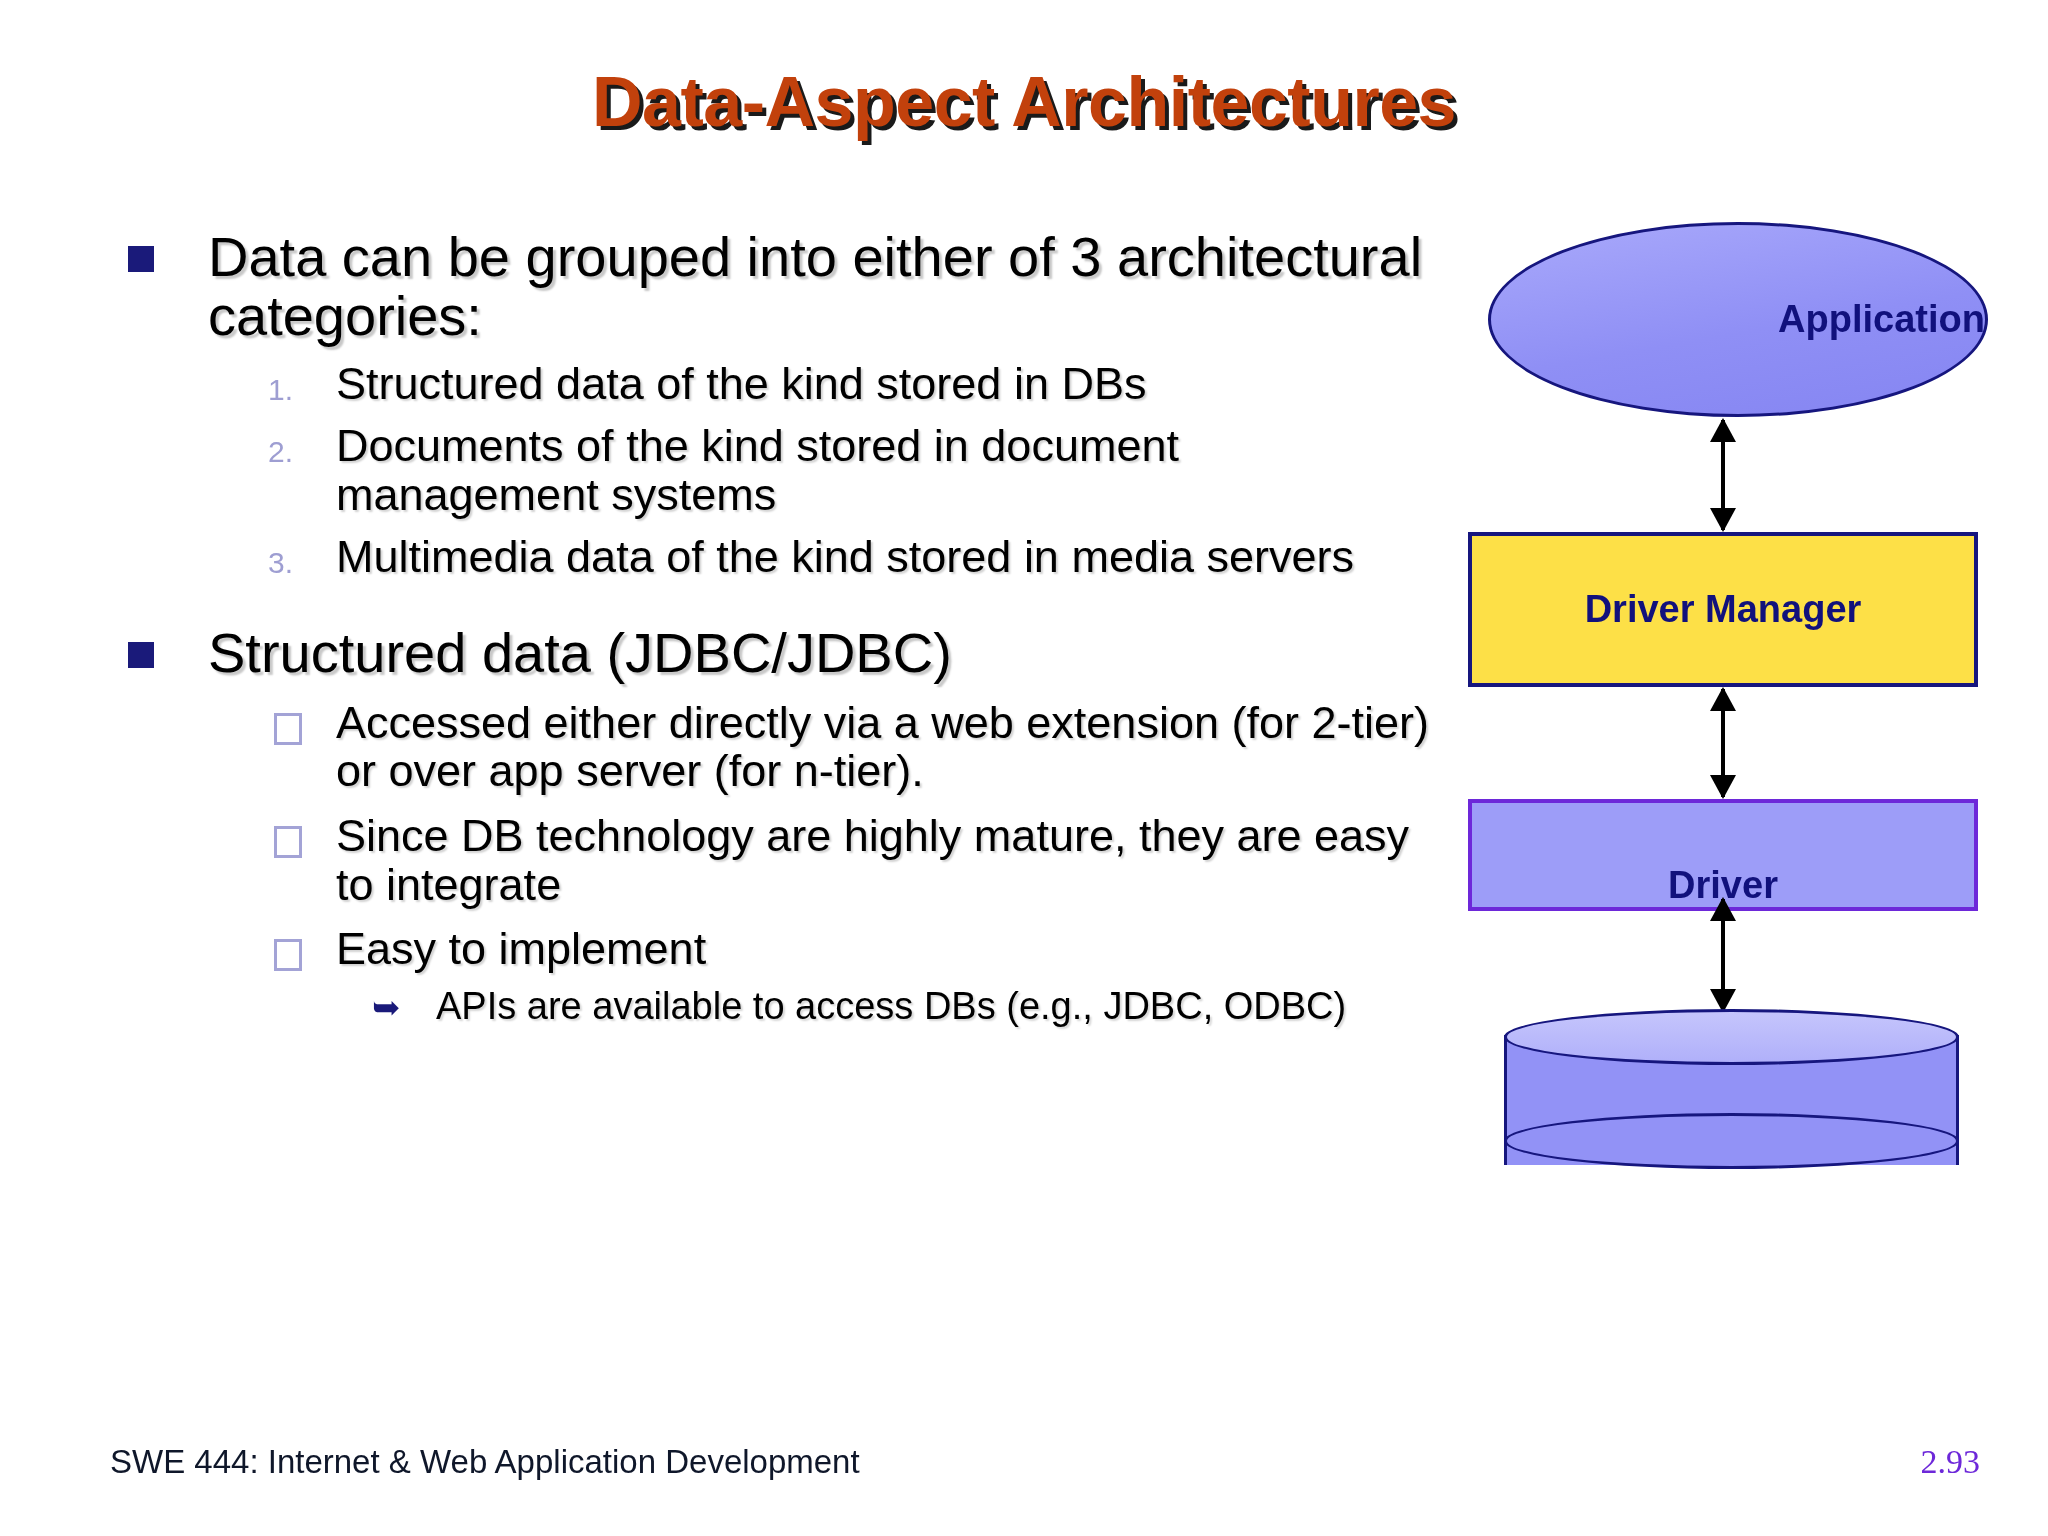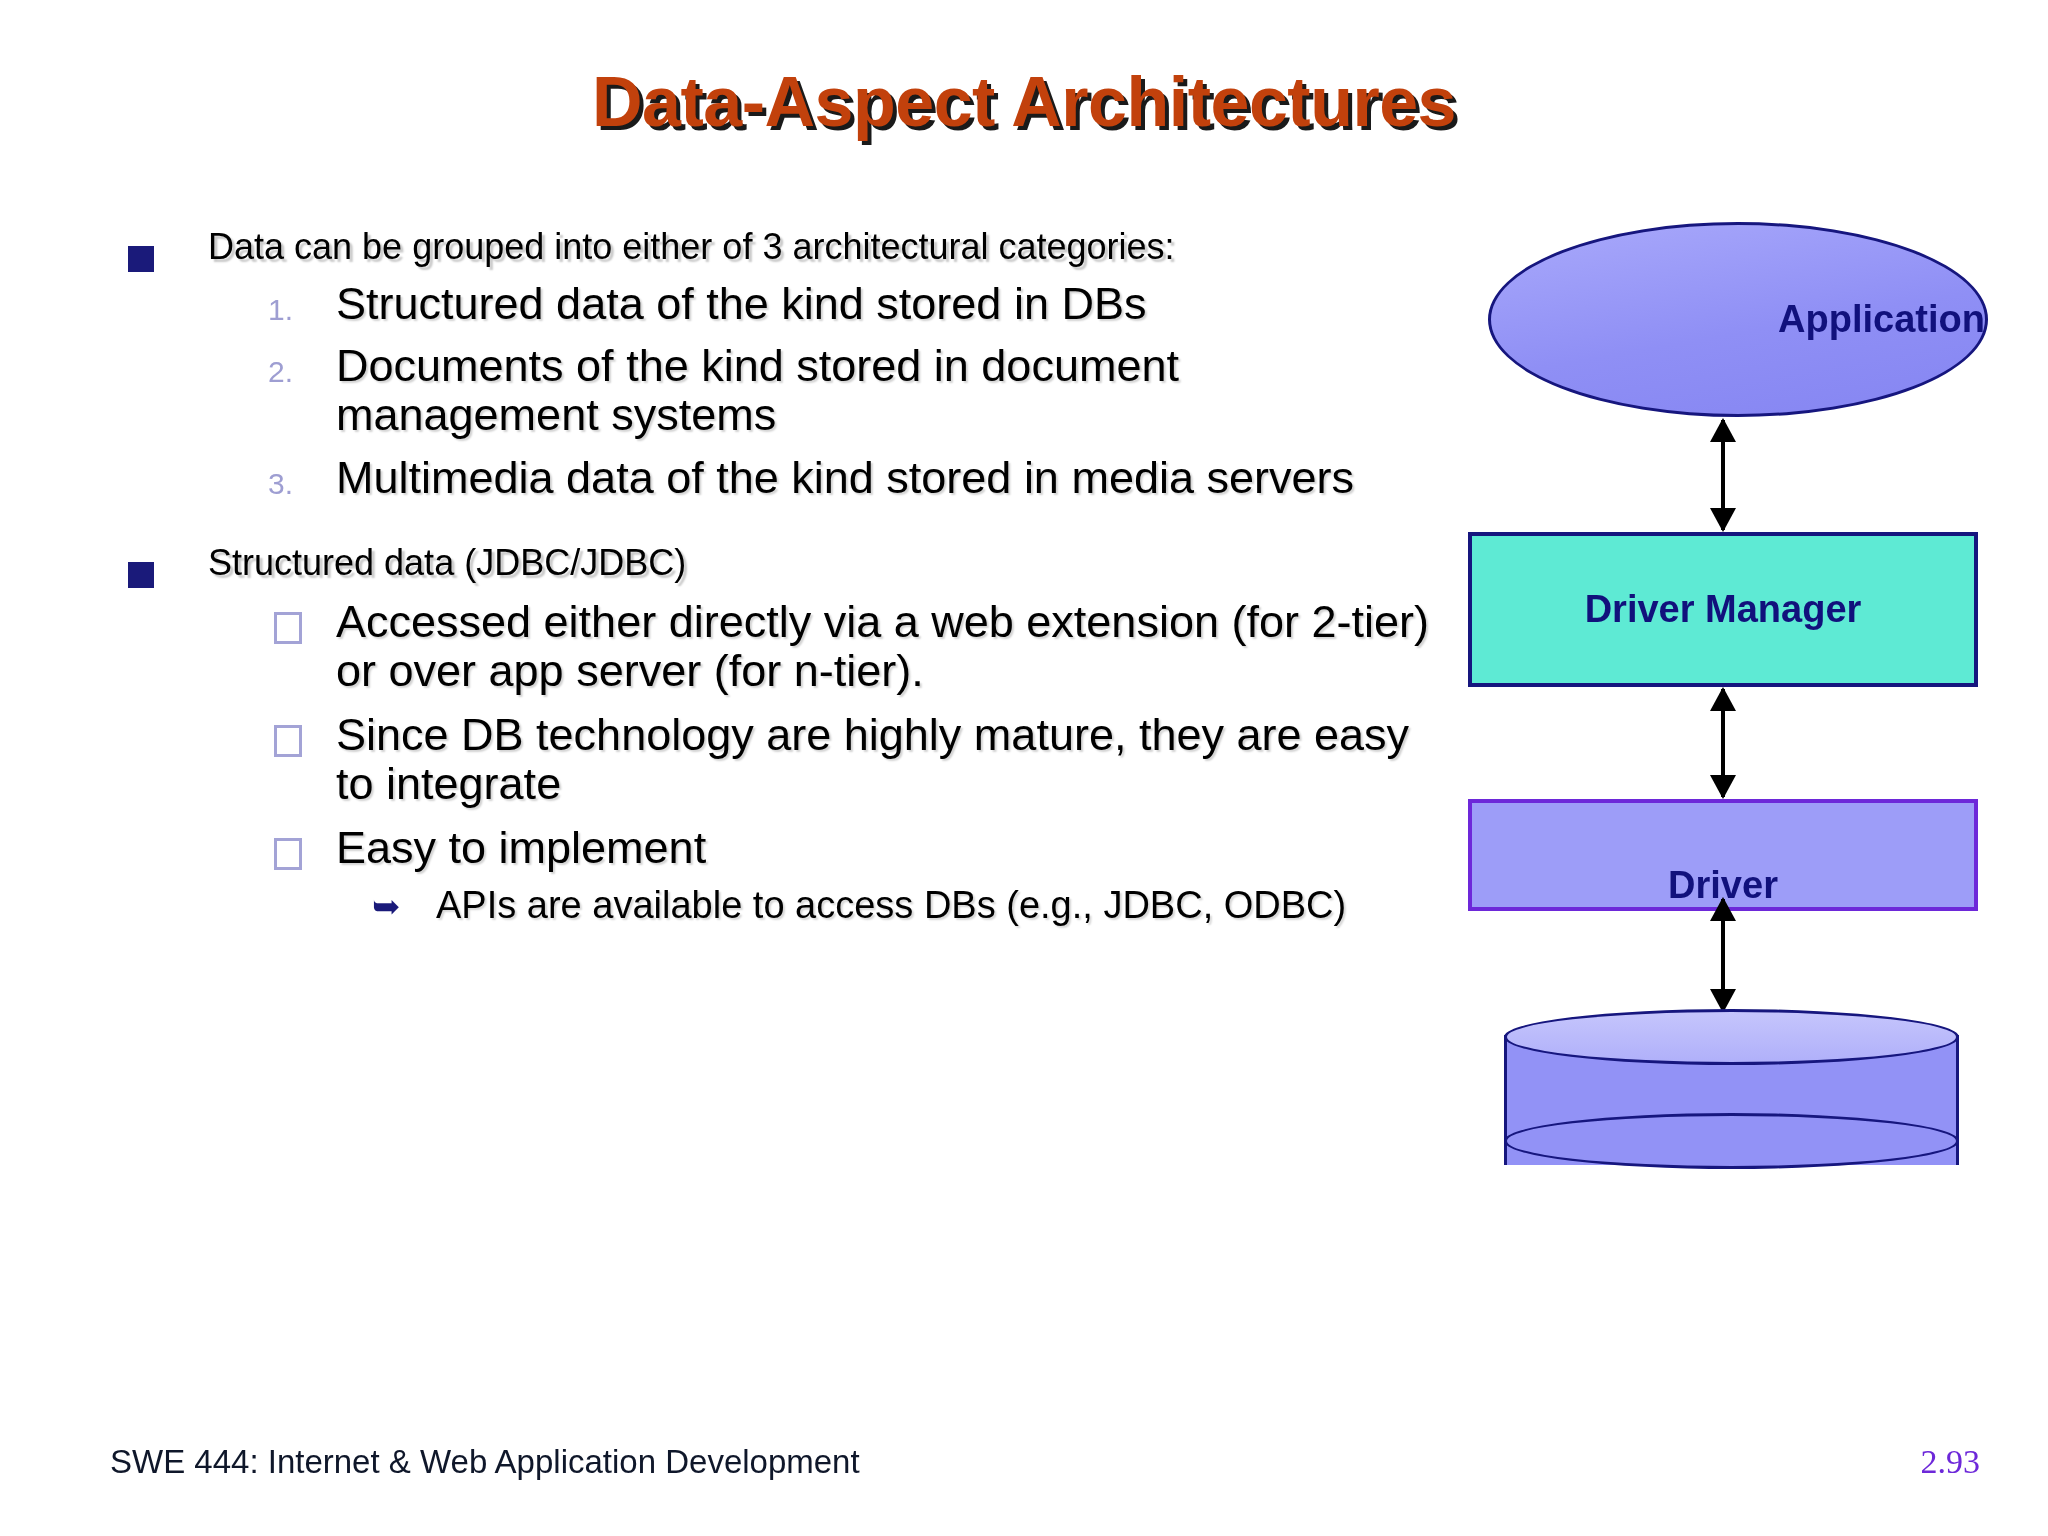--- a/index.html
+++ b/index.html
@@ -43,21 +43,21 @@
     position: absolute;
     left: 100px;
     top: 228px;
     width: 1350px;
   }
 
   
   .lvl1 {
     position: relative;
     padding-left: 108px;
-    font-size: 36px;
+    font-size: 56px;
     line-height: 1.05;
     color: #000000;
     text-shadow: 3px 3px 2px #c8c8c8;
     margin-bottom: 6px;
   }
   .lvl1 .bullet-sq {
     position: absolute;
     left: 28px;
     top: 18px;
     width: 26px;
@@ -157,21 +157,21 @@
     justify-content: flex-end;
     box-sizing: border-box;
   }
 
   .rect-dm {
     position: absolute;
     left: 0px;
     top: 310px;
     width: 510px;
     height: 155px;
-    background: #5eead4;
+    background: #fde047;
     border: 4px solid #16167e;
     display: flex;
     align-items: center;
     justify-content: center;
     box-sizing: border-box;
   }
 
   .rect-drv {
     position: absolute;
     left: 0px;

